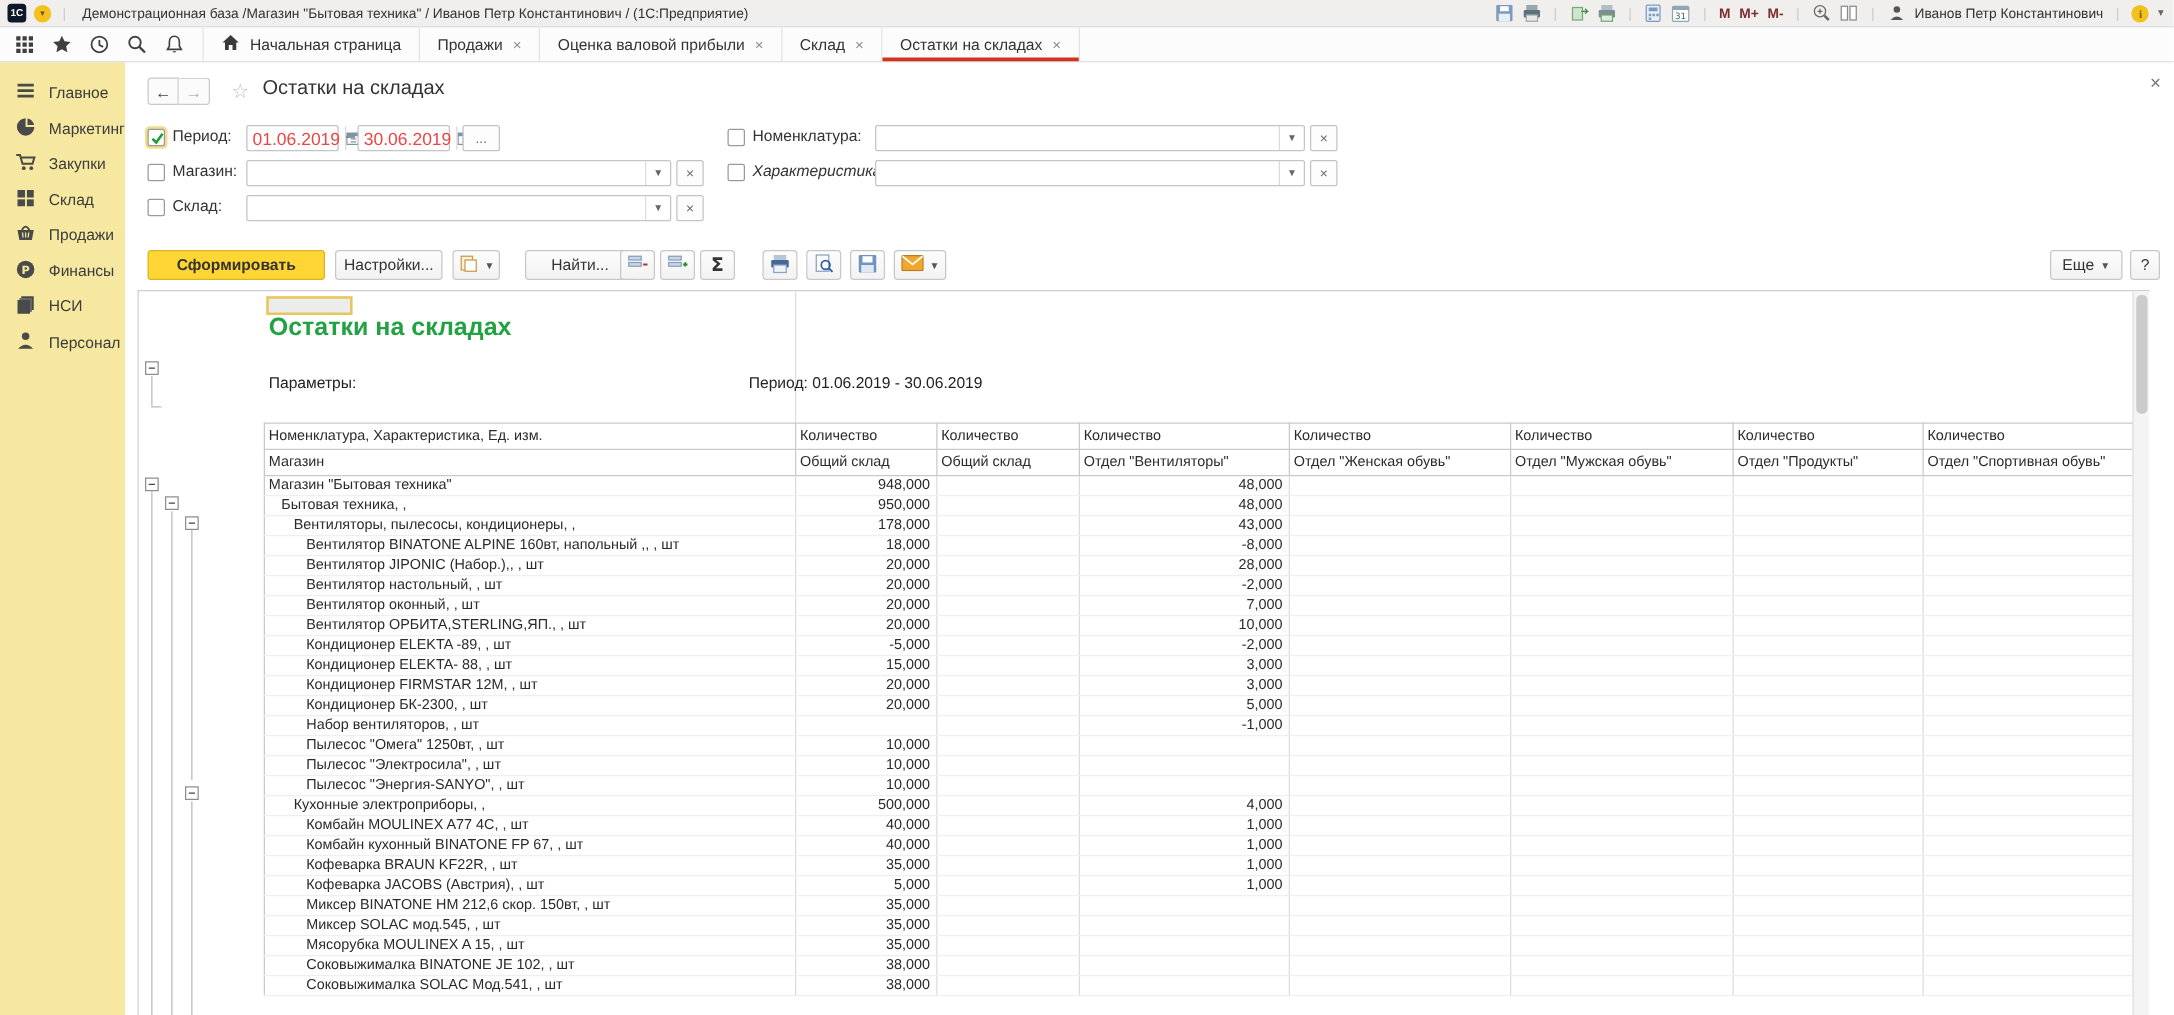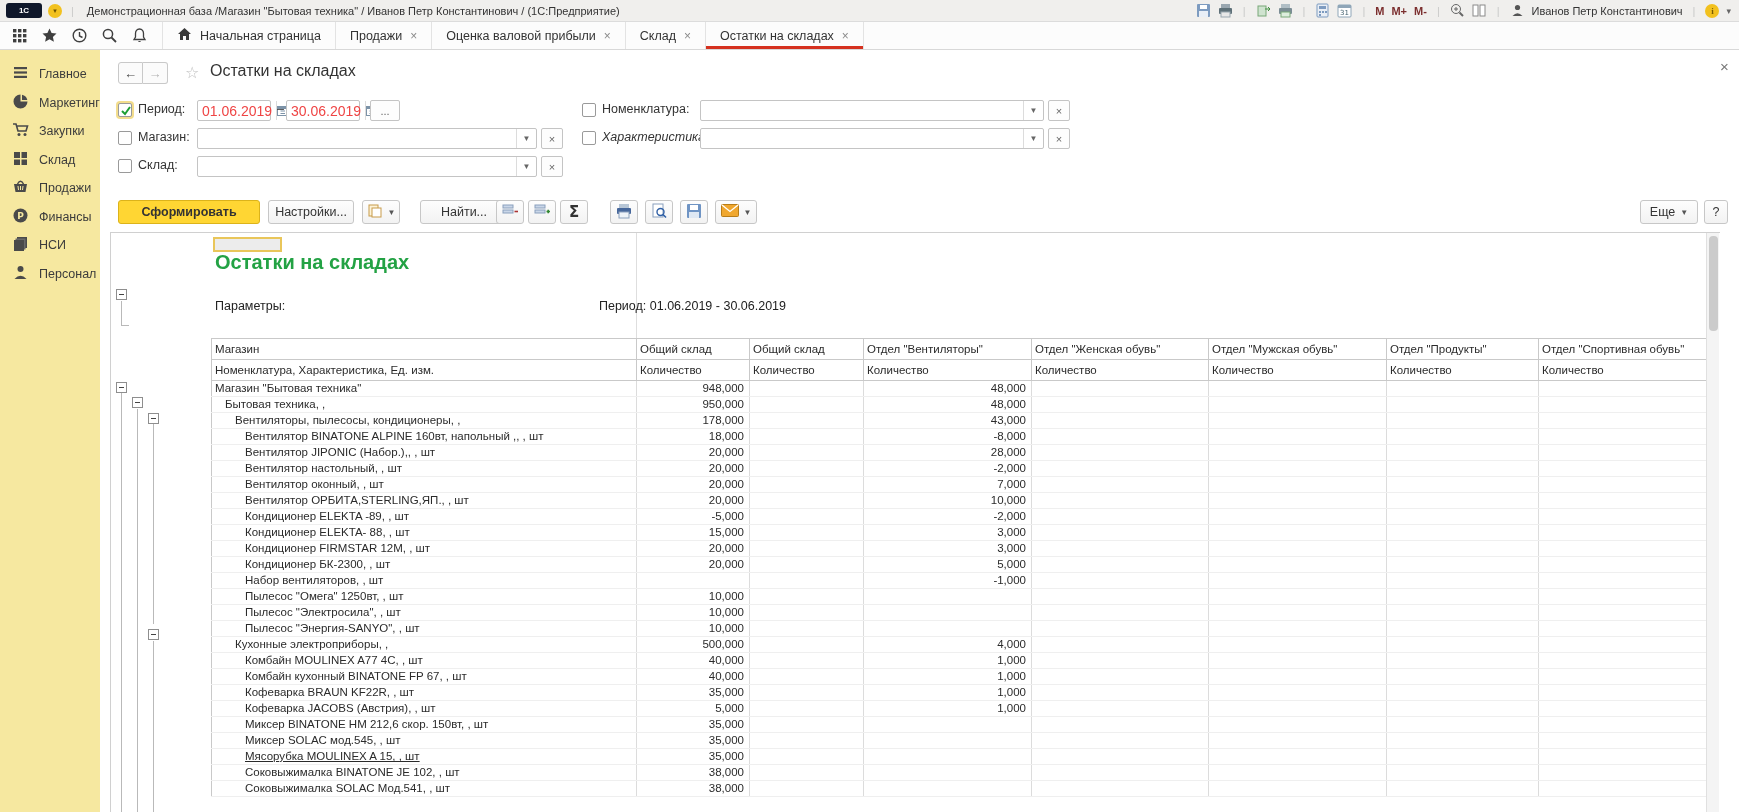--- a/index.html
+++ b/index.html
@@ -5,21 +5,21 @@
   * { margin:0; padding:0; box-sizing:border-box; }
   html,body { width:1739px; height:812px; overflow:hidden; background:#fff;
     font-family:"Liberation Sans","DejaVu Sans",sans-serif; }
   .screen { position:relative; width:1739px; height:812px; background:#fff; }
 
   
   .titlebar { position:absolute; left:0; top:0; width:1739px; height:22px;
     background:#f0efed; border-bottom:1px solid #dcdcdc; display:flex; align-items:center;
     font-size:11px; color:#333; }
   .titlebar .lgrp { display:flex; align-items:center; gap:6px; padding-left:6px; }
-  .logo1c { width:36px; height:15px; background:#0f172a; border-radius:3px; color:#fff;
+  .logo1c { width:15px; height:15px; background:#0f172a; border-radius:3px; color:#fff;
     font-size:8px; font-weight:bold; display:flex; align-items:center; justify-content:center; }
   .ycirc { width:14px; height:14px; border-radius:50%; background:#f2c11e; color:#6b5200;
     font-size:7px; display:flex; align-items:center; justify-content:center; }
   .tsep { color:#c9c9c9; padding:0 3px; }
   .wtitle { margin-left:4px; white-space:nowrap; }
   .titlebar .rgrp { margin-left:auto; display:flex; align-items:center; gap:7px; padding-right:8px; }
   .wicon { width:15px; height:15px; display:inline-block; }
   .mtxt { color:#7b2e2e; font-weight:bold; font-size:11px; }
   .infoc { width:14px; height:14px; border-radius:50%; background:#f2c11e; color:#7a5b00;
     font-size:9px; font-weight:bold; font-family:"Liberation Serif",serif;
@@ -486,39 +486,39 @@
             <col style="width: 113px;">
             <col style="width: 114px;">
             <col style="width: 168px;">
             <col style="width: 177px;">
             <col style="width: 178px;">
             <col style="width: 152px;">
             <col style="width: 168px;">
           </colgroup>
           <thead>
             <tr>
+              <th>Номенклатура, Характеристика, Ед. изм.</th>
+              <th>Количество</th>
+              <th>Количество</th>
+              <th>Количество</th>
+              <th>Количество</th>
+              <th>Количество</th>
+              <th>Количество</th>
+              <th>Количество</th>
+            </tr>
+            <tr>
               <th>Магазин</th>
               <th>Общий склад</th>
               <th>Общий склад</th>
               <th>Отдел "Вентиляторы"</th>
               <th>Отдел "Женская обувь"</th>
               <th>Отдел "Мужская обувь"</th>
               <th>Отдел "Продукты"</th>
               <th>Отдел "Спортивная обувь"</th>
             </tr>
-            <tr>
-              <th>Номенклатура, Характеристика, Ед. изм.</th>
-              <th>Количество</th>
-              <th>Количество</th>
-              <th>Количество</th>
-              <th>Количество</th>
-              <th>Количество</th>
-              <th>Количество</th>
-              <th>Количество</th>
-            </tr>
           </thead>
           <tbody>
             <tr>
               <td style="padding-left: 3px;">Магазин "Бытовая техника"</td>
               <td class="num">948,000</td>
               <td class="num"></td>
               <td class="num">48,000</td>
               <td class="num"></td>
               <td class="num"></td>
               <td class="num"></td>
@@ -738,21 +738,21 @@
               <td style="padding-left: 33px;">Миксер SOLAC мод.545, , шт</td>
               <td class="num">35,000</td>
               <td class="num"></td>
               <td class="num"></td>
               <td class="num"></td>
               <td class="num"></td>
               <td class="num"></td>
               <td class="num"></td>
             </tr>
             <tr>
-              <td style="padding-left: 33px; text-decoration: underline;">Мясорубка MOULINEX A 15, , шт</td>
+              <td style="padding-left: 33px;">Мясорубка MOULINEX A 15, , шт</td>
               <td class="num">35,000</td>
               <td class="num"></td>
               <td class="num"></td>
               <td class="num"></td>
               <td class="num"></td>
               <td class="num"></td>
               <td class="num"></td>
             </tr>
             <tr>
               <td style="padding-left: 33px;">Соковыжималка BINATONE JE 102, , шт</td>

